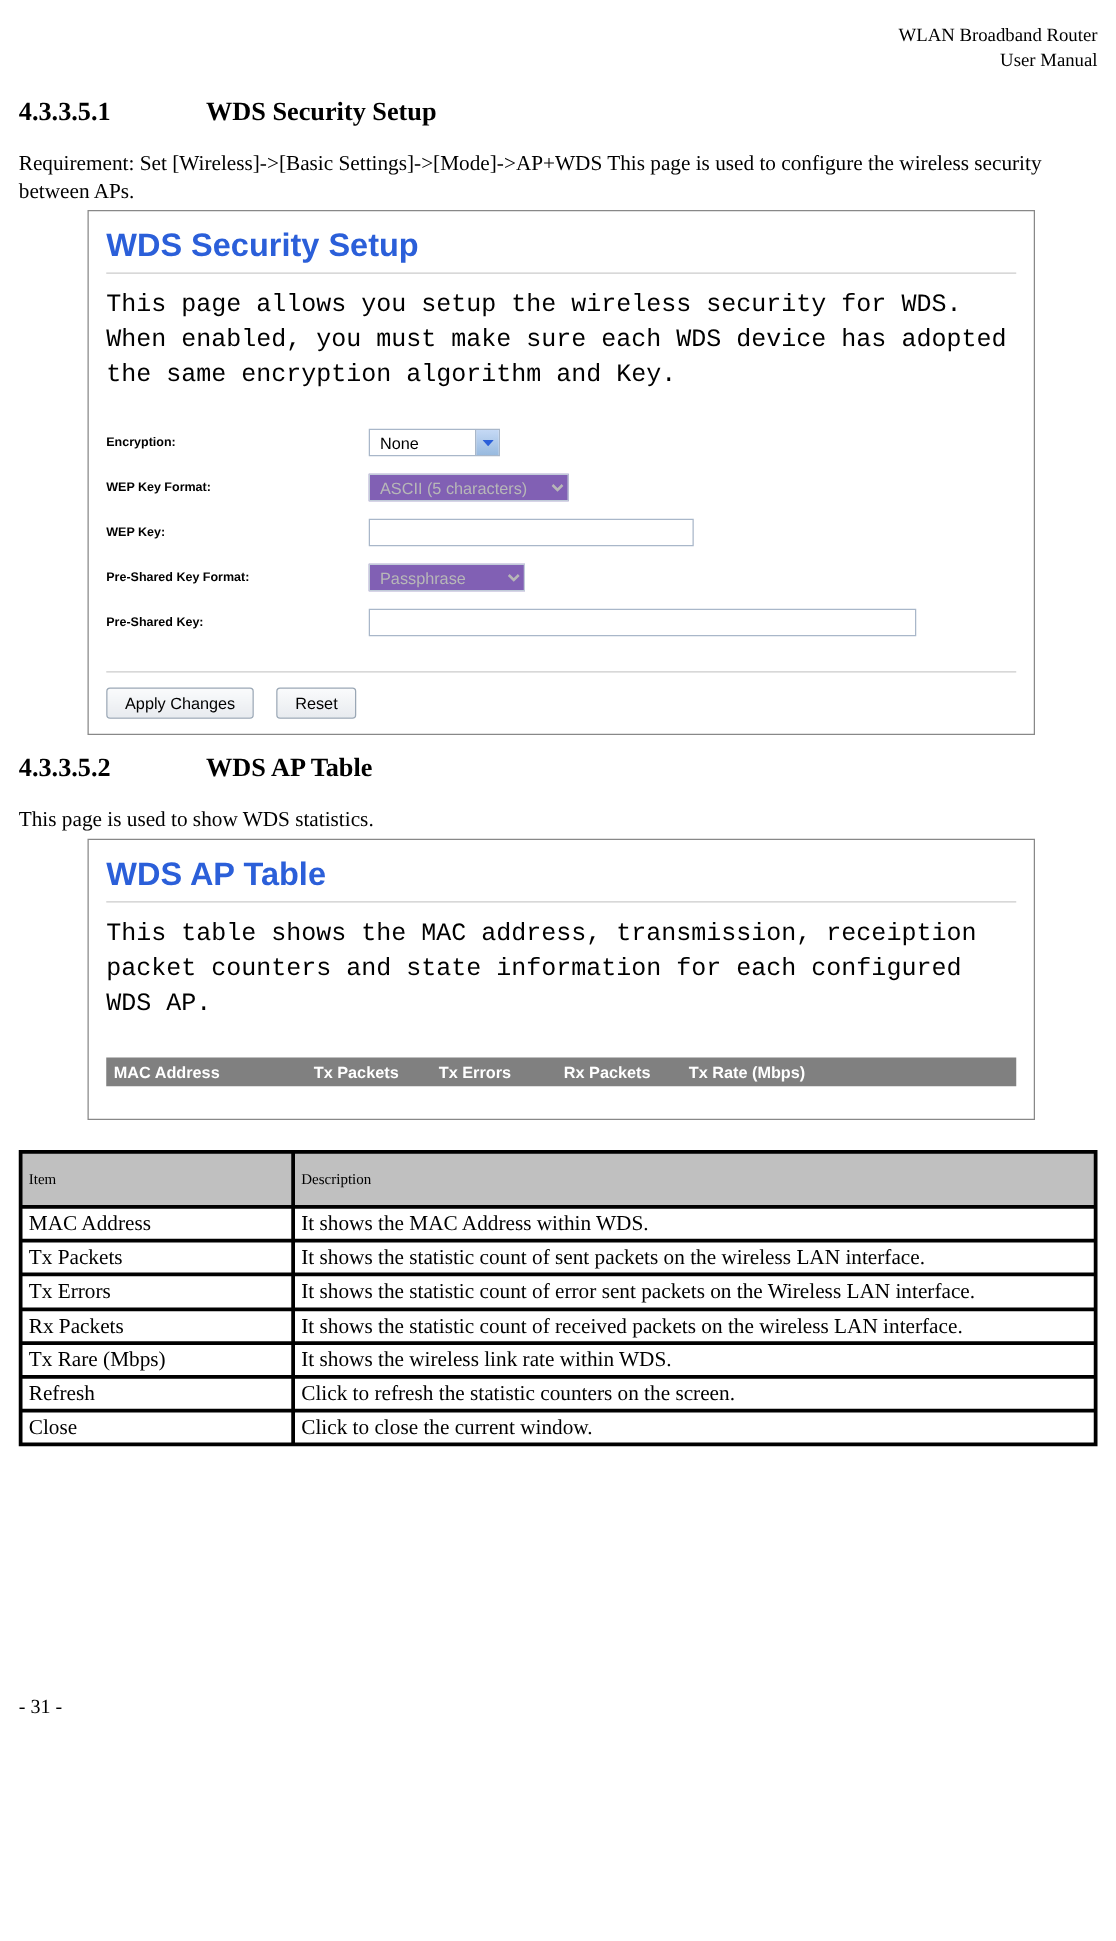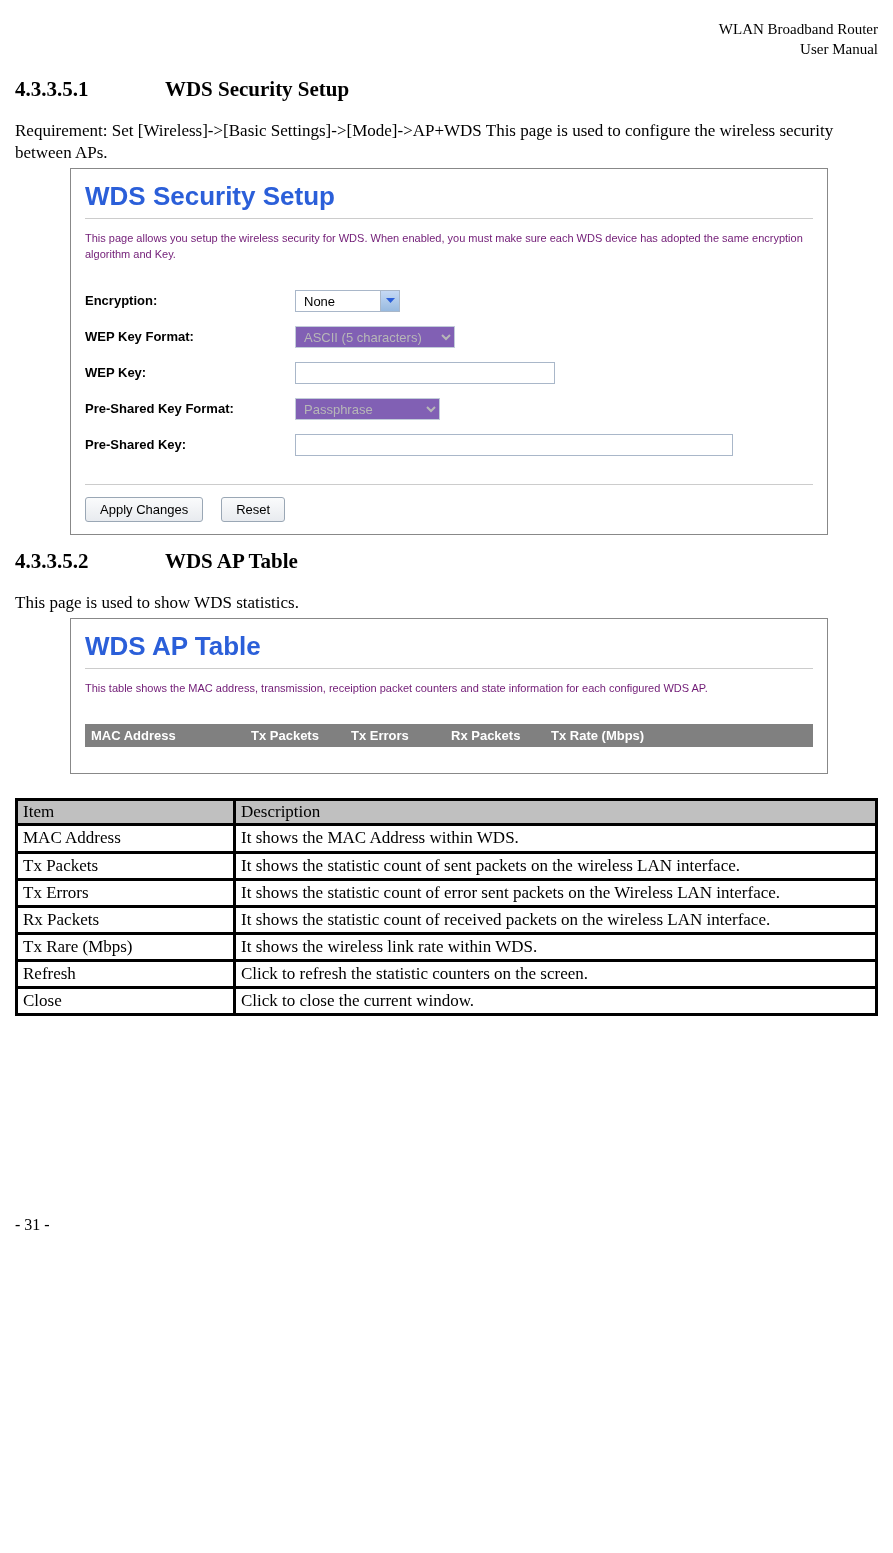--- a/index.html
+++ b/index.html
@@ -39,34 +39,34 @@
       color: #2b5fd9;
       font-family: Arial, sans-serif;
       font-size: 26px;
       font-weight: bold;
       border-bottom: 1px solid #ccc;
       padding-bottom: 6px;
       margin-bottom: 12px;
       margin-top: 4px;
     }
     .panel-desc {
-      font-family: Liberation Sans, sans-serif;
-      font-size: 11px;
-      color: #701a75;
+      font-family: Liberation Mono, monospace;
+      font-size: 20px;
+      color: #000000;
       margin-bottom: 28px;
       line-height: 1.4;
     }
     .form-row {
       display: flex;
       align-items: center;
       margin-bottom: 14px;
     }
     .form-label {
       font-family: Arial, sans-serif;
-      font-size: 13px;
+      font-size: 10px;
       font-weight: bold;
       width: 210px;
       flex-shrink: 0;
     }
     .form-select, .form-input {
       font-family: Arial, sans-serif;
       font-size: 13px;
       border: 1px solid #a9b7c9;
       background: #fff;
       padding: 2px 4px;
@@ -132,22 +132,22 @@
       border-collapse: separate;
       border-spacing: 3px;
       background: #000;
       width: 100%;
       margin-top: 24px;
     }
     table.desc-table th {
       background: #c0c0c0;
       font-weight: normal;
       text-align: left;
-      padding: 1px 5px;
-      font-size: 17px;
+      padding: 13px 5px;
+      font-size: 12px;
       font-family: "Times New Roman", serif;
     }
     table.desc-table td {
       background: #fff;
       padding: 1px 5px;
       font-size: 17px;
       font-family: "Times New Roman", serif;
       vertical-align: middle;
       line-height: 1.3;
     }
@@ -203,21 +203,21 @@
     </select>
   </div>
 
   <div class="form-row">
     <span class="form-label">WEP Key:</span>
     <input class="form-input" style="width: 260px; height: 22px;" type="text" value="">
   </div>
 
   <div class="form-row">
     <span class="form-label">Pre-Shared Key Format:</span>
-    <select class="form-select disabled" style="width:145px;" disabled="">
+    <select class="form-select disabled" style="width:125px;" disabled="">
       <option>Passphrase</option>
     </select>
   </div>
 
   <div class="form-row">
     <span class="form-label">Pre-Shared Key:</span>
     <input class="form-input" style="width: 438px; height: 22px;" type="text" value="">
   </div>
 
   <div class="form-buttons">

